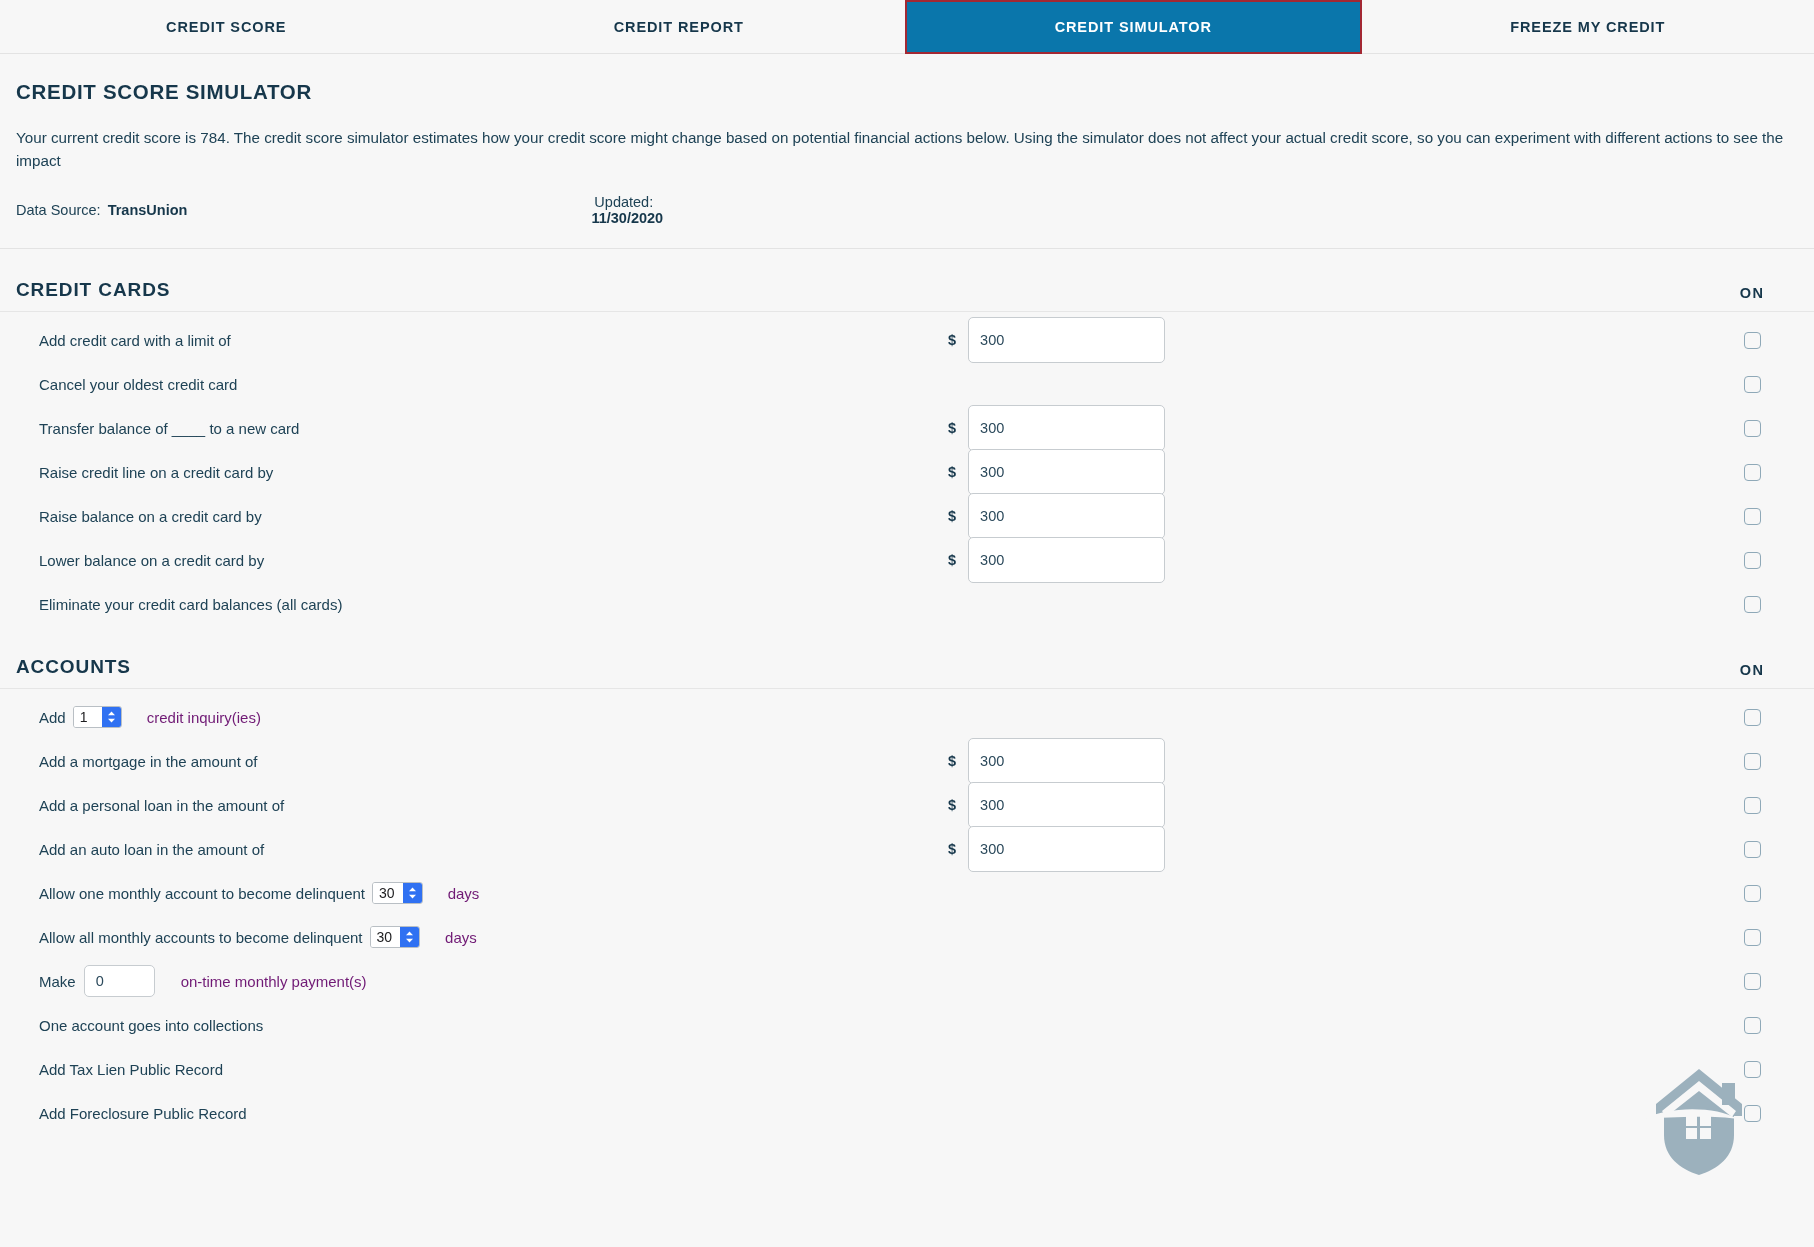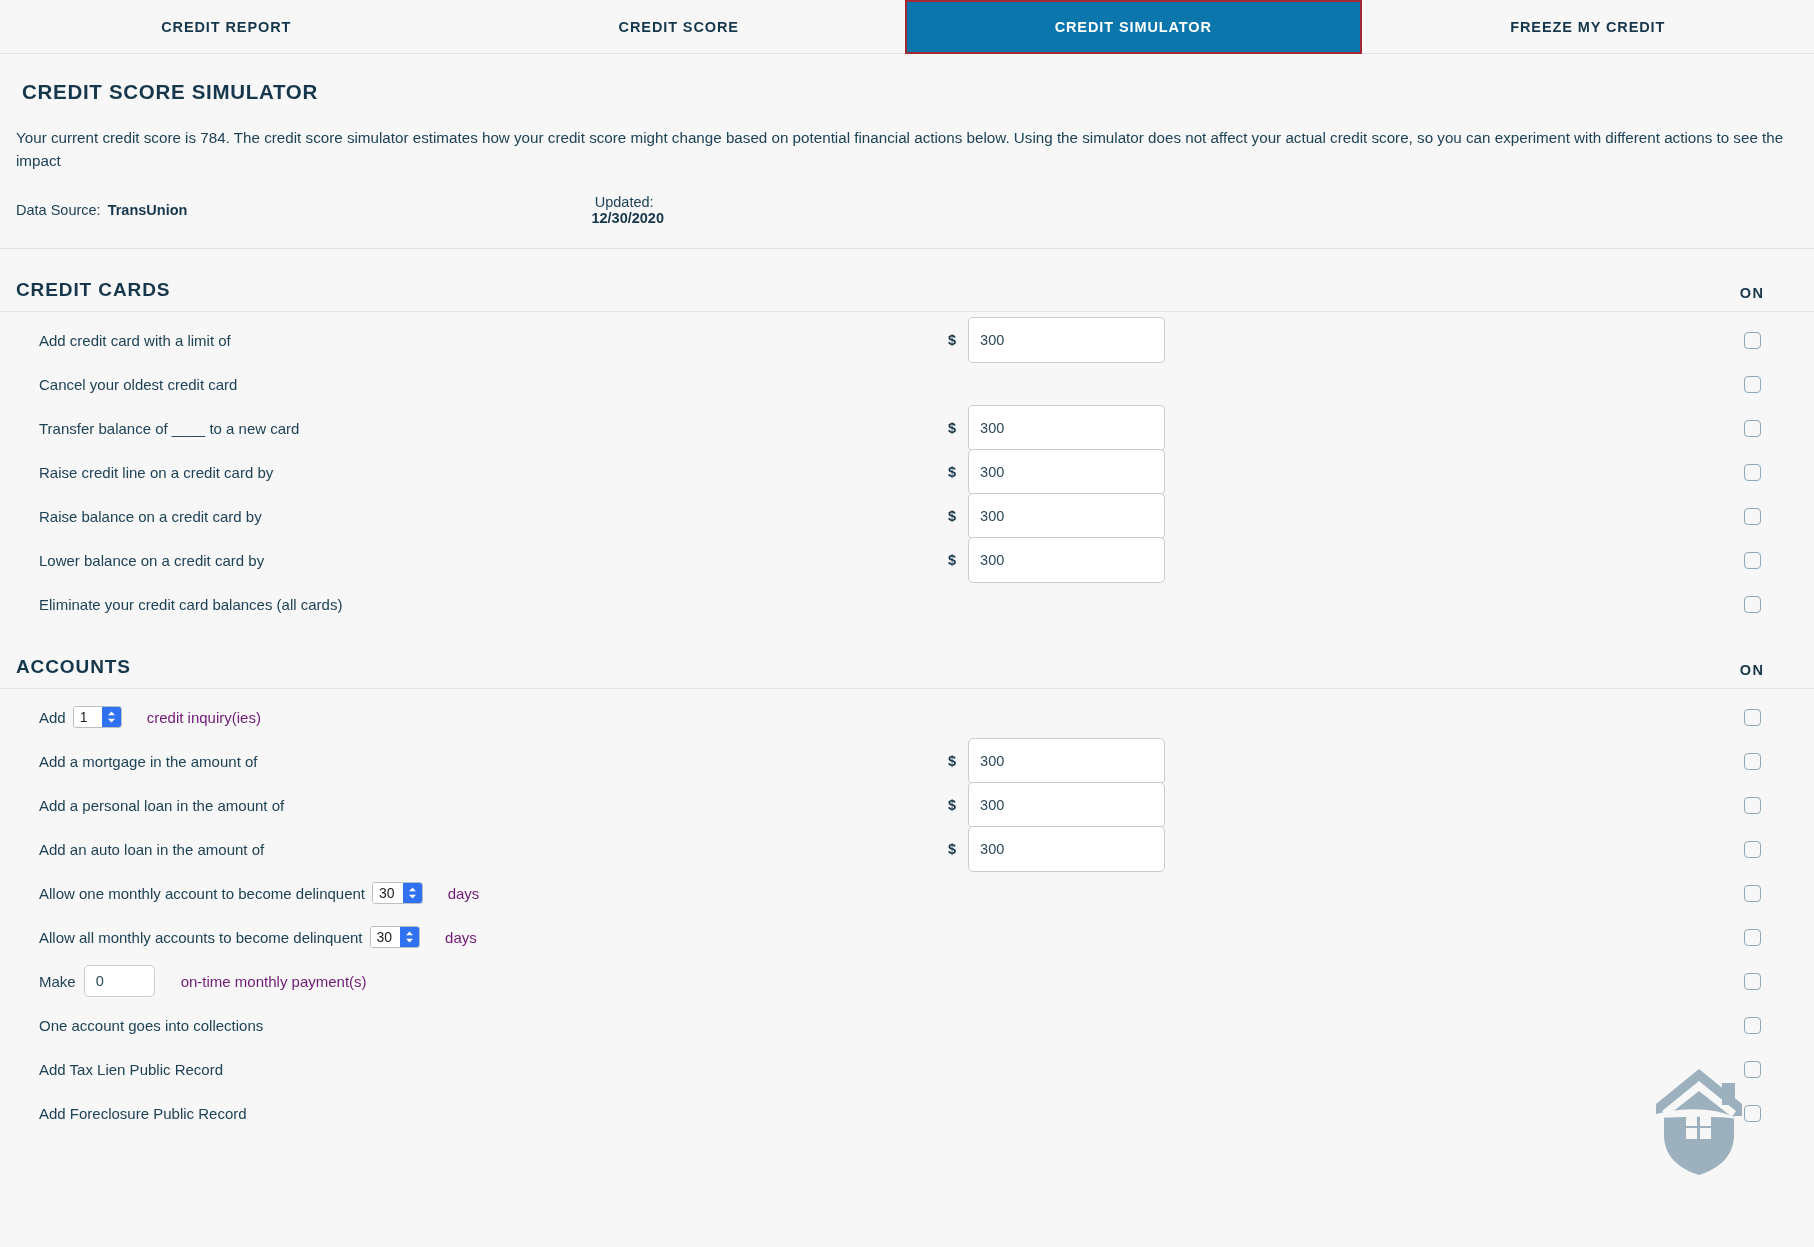--- a/index.html
+++ b/index.html
@@ -46,21 +46,21 @@
     height: 54px;
   }
 
   
   .header {
     padding: 26px 16px 22px 16px;
     border-bottom: 1px solid #e3e3e3;
     background: #f7f7f7;
   }
   .header h1 {
-    margin: 0 0 22px 6px;
+    margin: 0 0 22px 0;
     font-size: 20.5px;
     font-weight: bold;
     letter-spacing: 0.7px;
     color: #16374b;
   }
   .header .intro {
     font-size: 15.2px;
     line-height: 23px;
     color: #1e4255;
     max-width: 1770px;
@@ -226,44 +226,44 @@
     opacity: 1;
   }
 </style>
 </head>
 <body>
 
 <div class="page">
 
   <div class="tabbar" id="tabbar">
       <div class="tab">
+        <span>CREDIT SCORE</span>
+      </div>
+      <div class="tab">
         <span>CREDIT REPORT</span>
-      </div>
-      <div class="tab">
-        <span>CREDIT SCORE</span>
       </div>
       <div class="tab active">
         <span>CREDIT SIMULATOR</span>
       </div>
       <div class="tab">
         <span>FREEZE MY CREDIT</span>
       </div>
     </div>
 
   <div class="header">
     <h1>CREDIT SCORE SIMULATOR</h1>
     <div class="intro">Your current credit score is 784. The credit score simulator estimates how your credit score might change based on potential financial actions below. Using the simulator does not affect your actual credit score, so you can experiment with different actions to see the impact</div>
     <div class="metarow">
       <div class="meta-item">
         <span class="label">Data Source:</span>
         <span class="value">TransUnion</span>
       </div>
       <div class="meta-item updated">
         <span class="label">Updated:</span>
-        <span class="value">12/30/2020</span>
+        <span class="value">11/30/2020</span>
       </div>
     </div>
   </div>
 
   <div id="sections">
       <div class="section">
         <div class="section-head">
           <div class="section-title">CREDIT CARDS</div>
           <div class="section-on">ON</div>
         </div>

